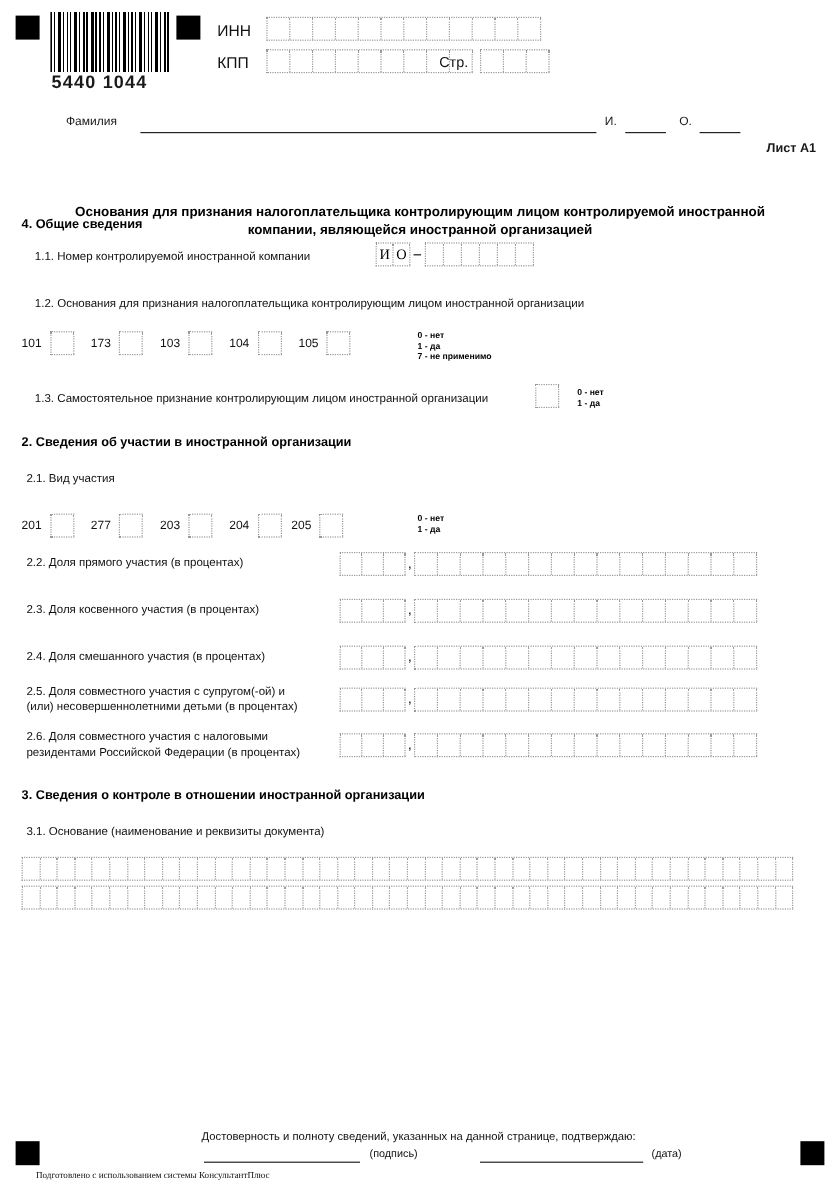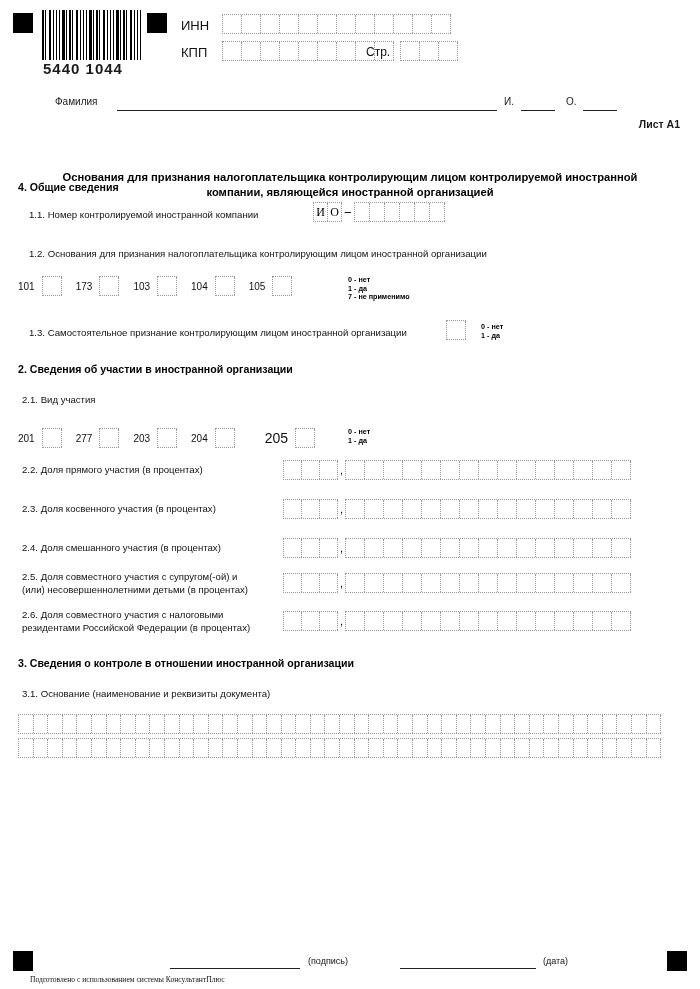--- a/index.html
+++ b/index.html
@@ -302,21 +302,21 @@
         <div class="cell" style="width: 19px; line-height: 18px;"></div>
       </div>
       <span style="font-size: 10px; color: rgb(17, 17, 17); margin-right: 7px; margin-left: 14px;">203</span>
       <div class="cells h20" style="height: 20px;">
         <div class="cell" style="width: 19px; line-height: 18px;"></div>
       </div>
       <span style="font-size: 10px; color: rgb(17, 17, 17); margin-right: 7px; margin-left: 14px;">204</span>
       <div class="cells h20" style="height: 20px;">
         <div class="cell" style="width: 19px; line-height: 18px;"></div>
       </div>
-      <span style="font-size: 14px; color: rgb(17, 17, 17); margin-right: 7px; margin-left: 30px;">205</span>
+      <span style="font-size: 10px; color: rgb(17, 17, 17); margin-right: 7px; margin-left: 8px;">205</span>
       <div class="cells h20" style="height: 20px;">
         <div class="cell" style="width: 19px; line-height: 18px;"></div>
       </div>
     </div>
   <div class="legend" style="left:348px; top:428px;" id="legend-2-1">
       <div>0 - нет</div>
       <div>1 - да</div>
     </div>
 
   <div id="percent-rows">
@@ -554,19 +554,20 @@
         <div class="cell" style="width: 14.6px; line-height: 18px;"></div>
         <div class="cell" style="width: 14.6px; line-height: 18px;"></div>
         <div class="cell" style="width: 14.6px; line-height: 18px;"></div>
         <div class="cell" style="width: 14.6px; line-height: 18px;"></div>
         <div class="cell" style="width: 14.6px; line-height: 18px;"></div>
         <div class="cell" style="width: 14.6px; line-height: 18px;"></div>
         <div class="cell" style="width: 14.6px; line-height: 18px;"></div>
       </div>
     </div>
 
+  <div class="confirm-text">Достоверность и полноту сведений, указанных на данной странице, подтверждаю:</div>
   <div class="rule" style="left:170px; top:968px; width:130px;"></div>
   <div class="small-cap" style="left:308px; top:956px;">(подпись)</div>
   <div class="rule" style="left:400px; top:968px; width:136px;"></div>
   <div class="small-cap" style="left:543px; top:956px;">(дата)</div>
   <div class="footer-note">Подготовлено с использованием системы КонсультантПлюс</div>
 
 </div>
 
 </body></html>

